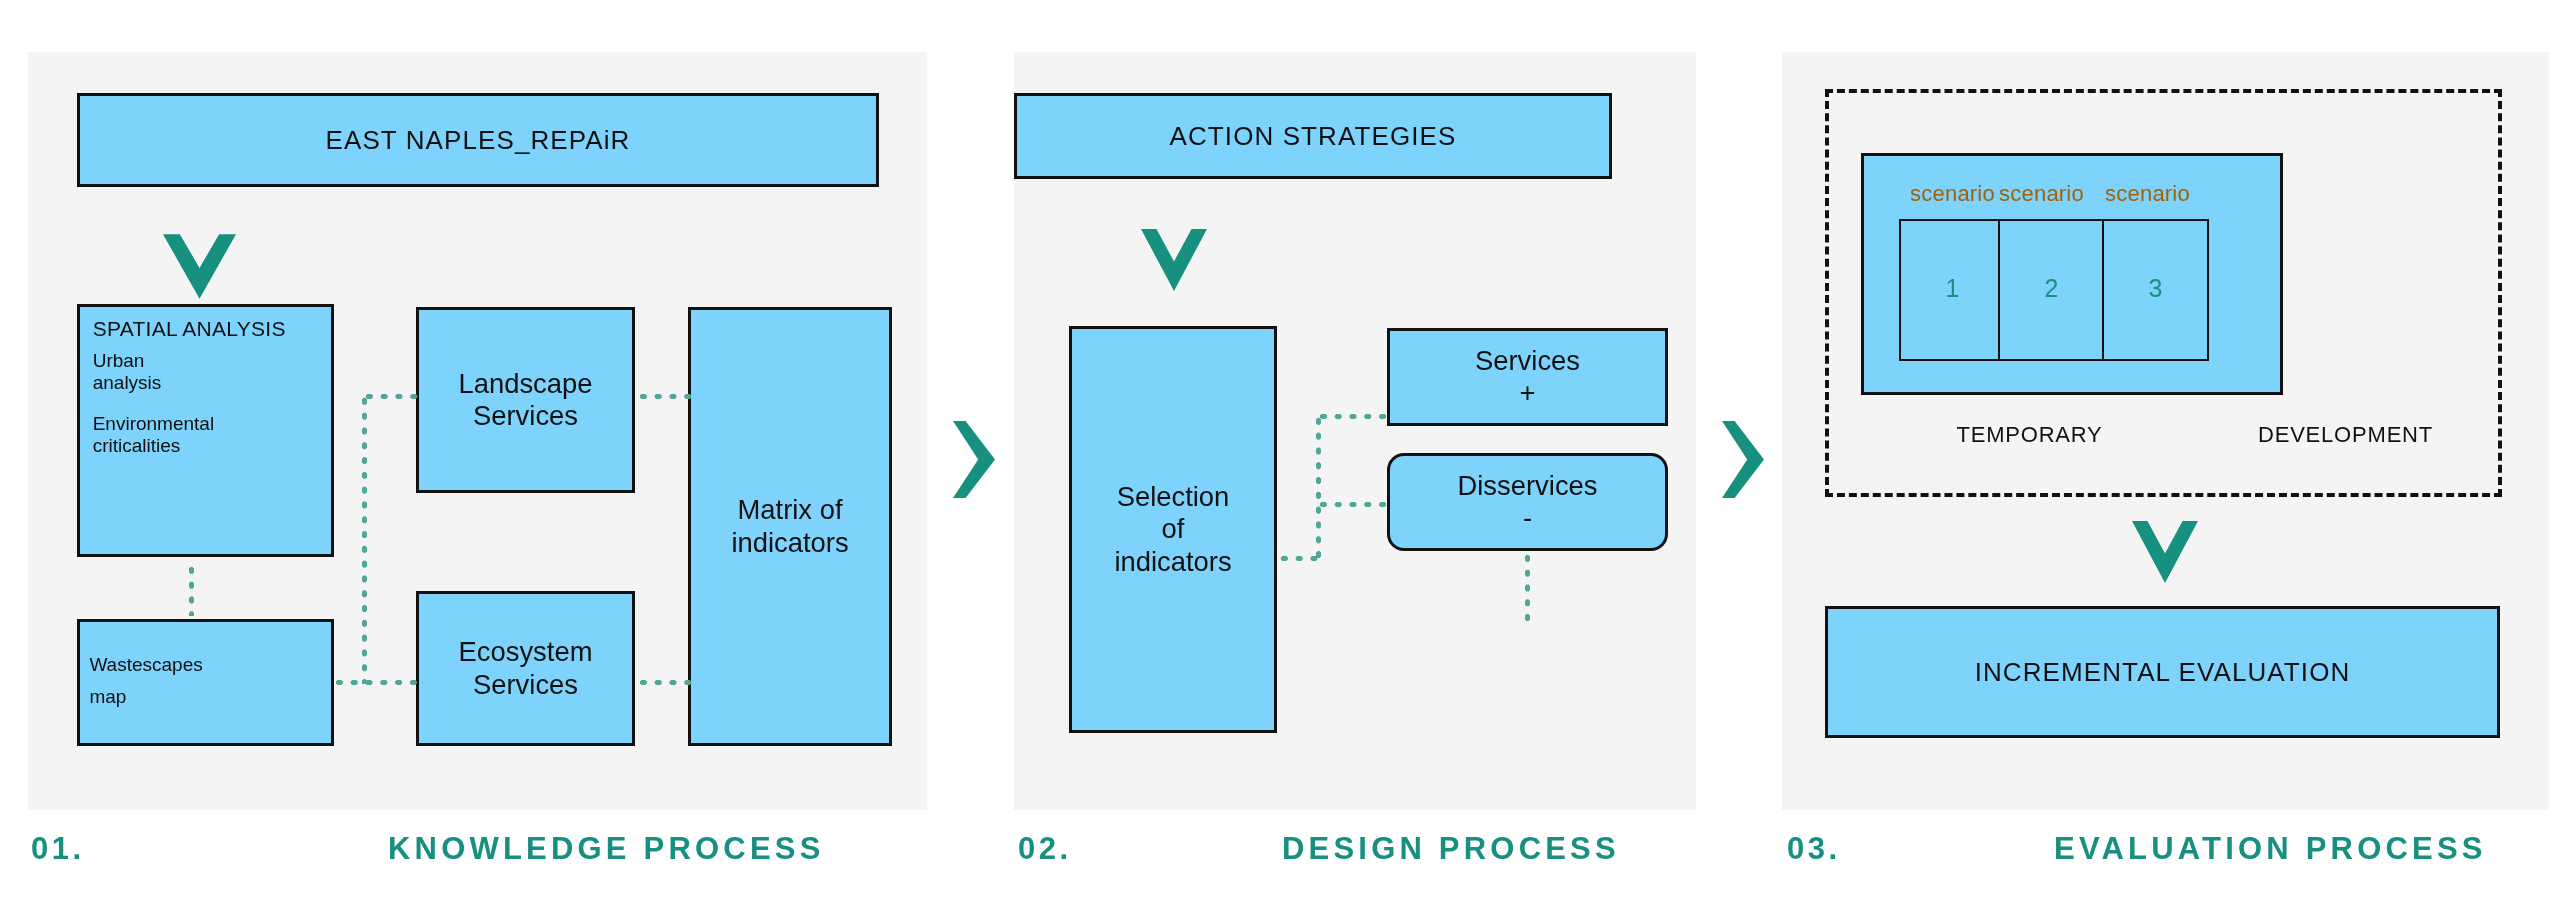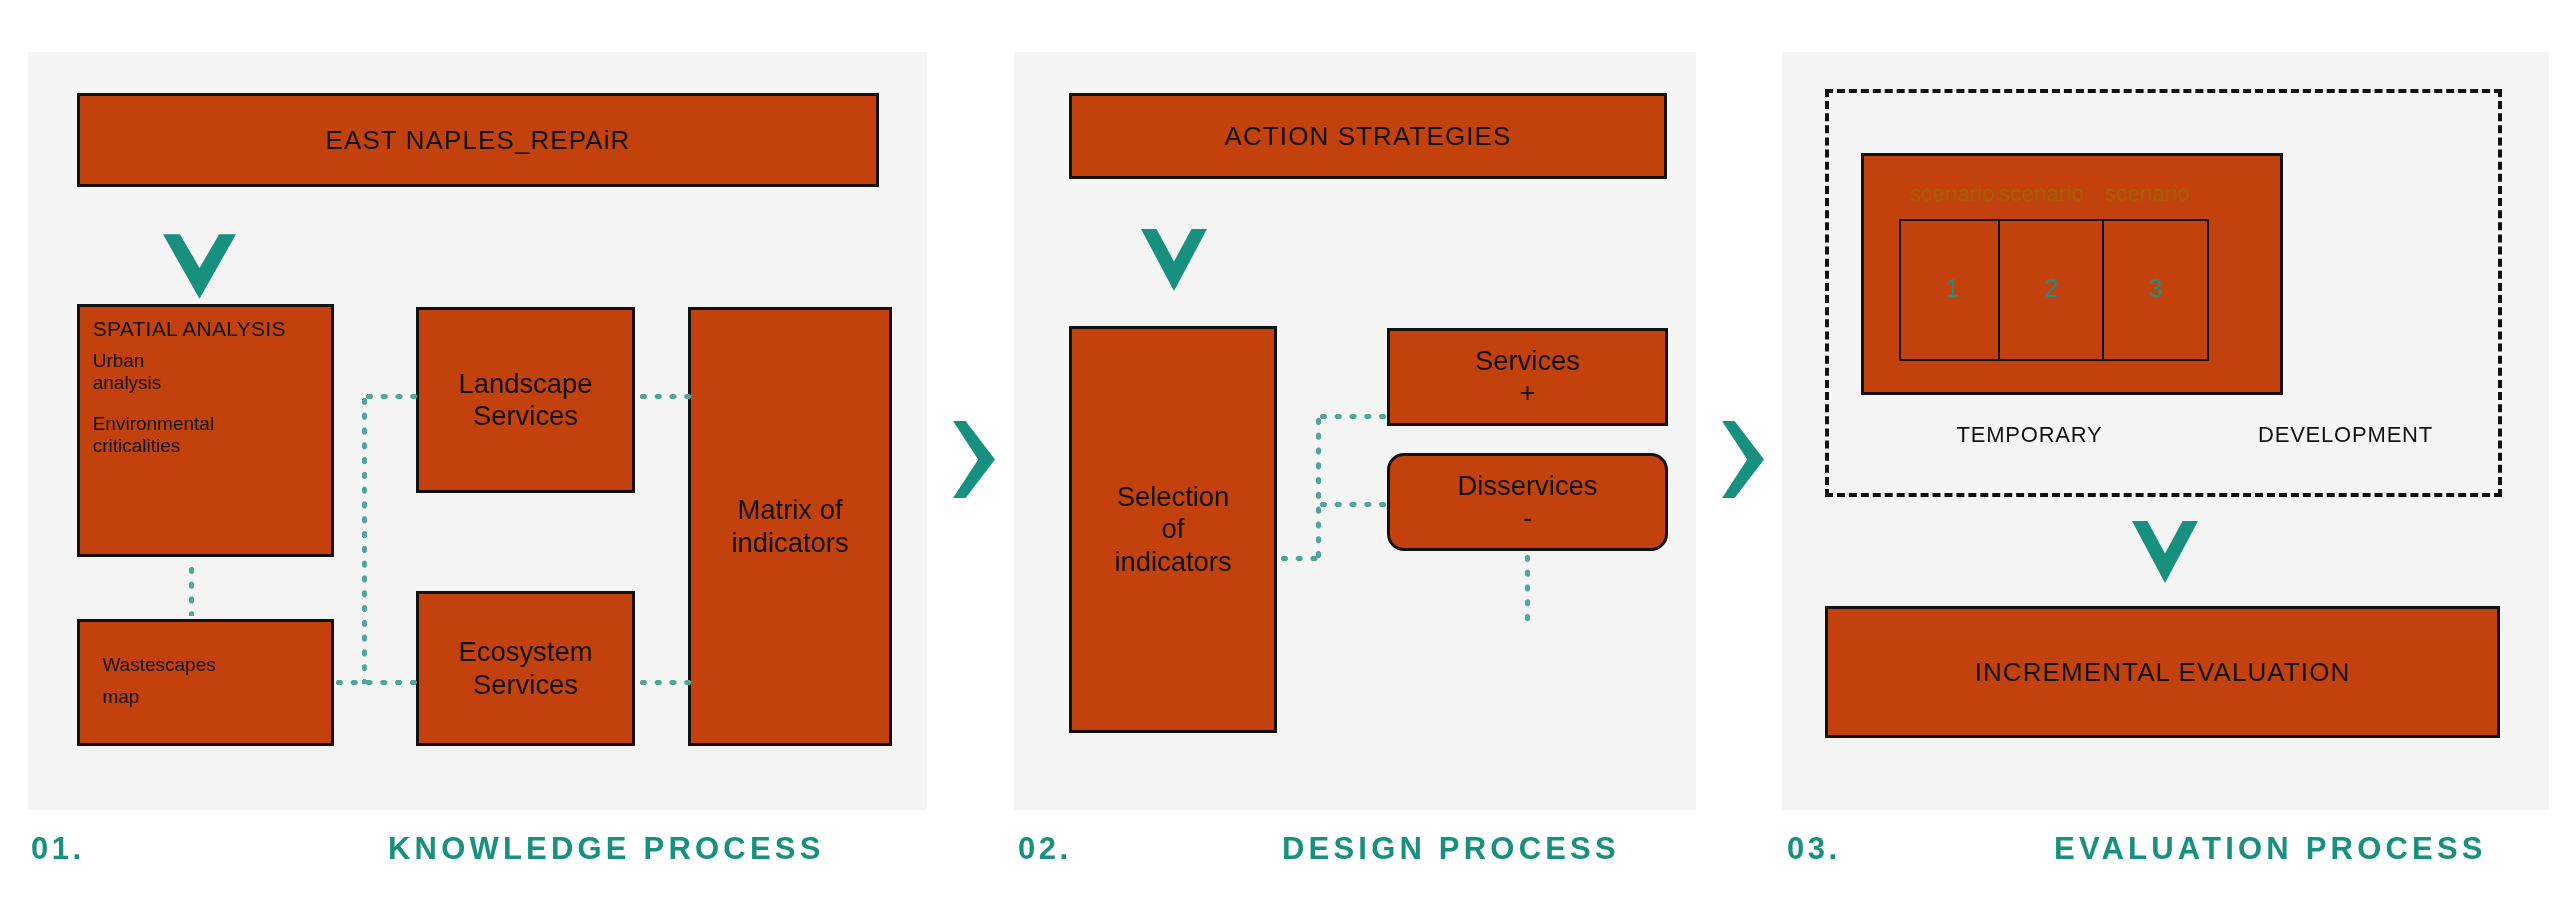--- a/index.html
+++ b/index.html
@@ -30,21 +30,21 @@
   }
   #panel-1 { left: 28px;   top: 52px; width: 899px; height: 758px; }
   #panel-2 { left: 1014px; top: 52px; width: 682px;  height: 758px; }
   #panel-3 { left: 1782px; top: 52px; width: 767px; height: 758px; }
 
   
   .box {
     position: absolute;
     box-sizing: border-box;
     border: 3.5px solid #111111;
-    background: #c2410c;
+    background: #7dd3fc;
     display: flex;
     align-items: center;
     justify-content: center;
     text-align: center;
     color: #111111;
     line-height: 1.18;
   }
   .box.thin { border-width: 2.8px; }
 
   .title-box {
@@ -167,21 +167,21 @@
     <span class="cap">SPATIAL ANALYSIS</span>
     <span class="line">Urban</span>
     <span class="line">analysis</span>
     <span class="gap"></span>
     <span class="line">Environmental</span>
     <span class="line">criticalities</span>
   </div>
 
   <div class="dot-v" style="left:189px; top:563px; height:53px;"></div>
 
-  <div class="box stacked" style="left:77px; top:619px; width:257px; height:127px; display:flex; flex-direction:column; justify-content:center; align-items:flex-start; padding-left:21px;">
+  <div class="box stacked" style="left:77px; top:619px; width:257px; height:127px; display:flex; flex-direction:column; justify-content:center; align-items:flex-start; padding-left:8px;">
     <span class="line">Wastescapes</span>
     <span class="line" style="margin-top:9.8px;">map</span>
   </div>
 
   <div class="box" style="left:416px; top:307px; width:219px; height:186px; flex-direction:column;">
     <span class="body-box">Landscape</span>
     <span class="body-box">Services</span>
   </div>
 
   <div class="box" style="left:416px; top:591px; width:219px; height:155px; flex-direction:column;">
@@ -204,21 +204,21 @@
   <div class="footer-title" style="left:388px; top:831px;">KNOWLEDGE PROCESS</div>
 
   <div class="chev-right" style="left:953px; top:421px;">
     <svg width="42" height="77" viewBox="0 0 60 110">
       <polygon points="0,0 18,0 60,55 18,110 0,110 36,55" fill="#17907f"></polygon>
     </svg>
   </div>
 
   <div class="panel" id="panel-2"></div>
 
-  <div class="box title-box" style="left:1069px; top:93px; width:598px; height:86px;">
+  <div class="box title-box" style="left:1014px; top:93px; width:598px; height:86px;">
     <span>ACTION STRATEGIES</span>
   </div>
 
   <div class="chev-down" style="left:1141px; top:229px;">
     <svg width="66" height="62" viewBox="0 0 94 88">
       <polygon points="0,0 22,0 47,46 72,0 94,0 47,88" fill="#17907f"></polygon>
     </svg>
   </div>
 
   <div class="box" style="left:1069px; top:326px; width:208px; height:407px; flex-direction:column;">

